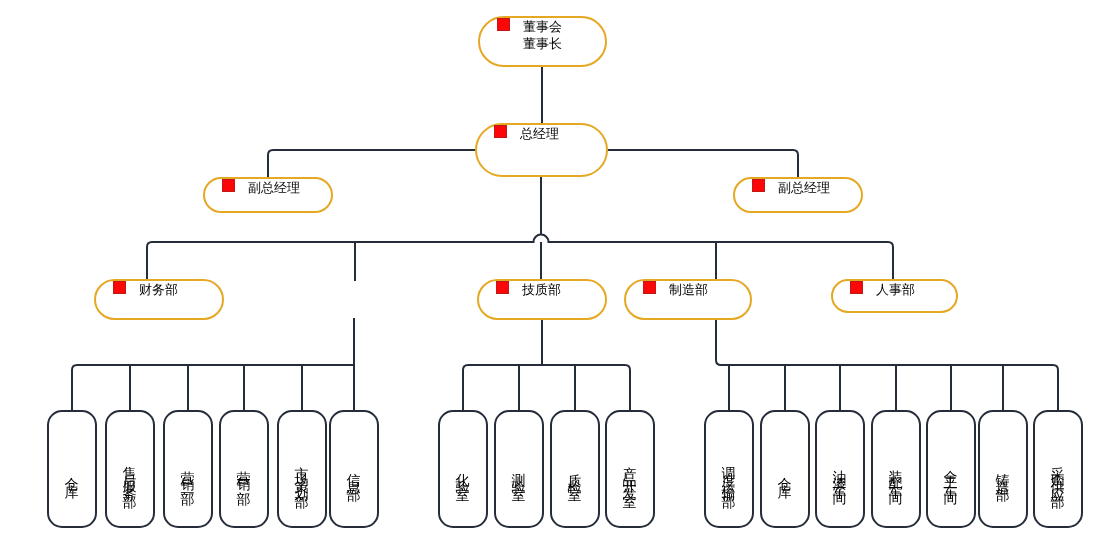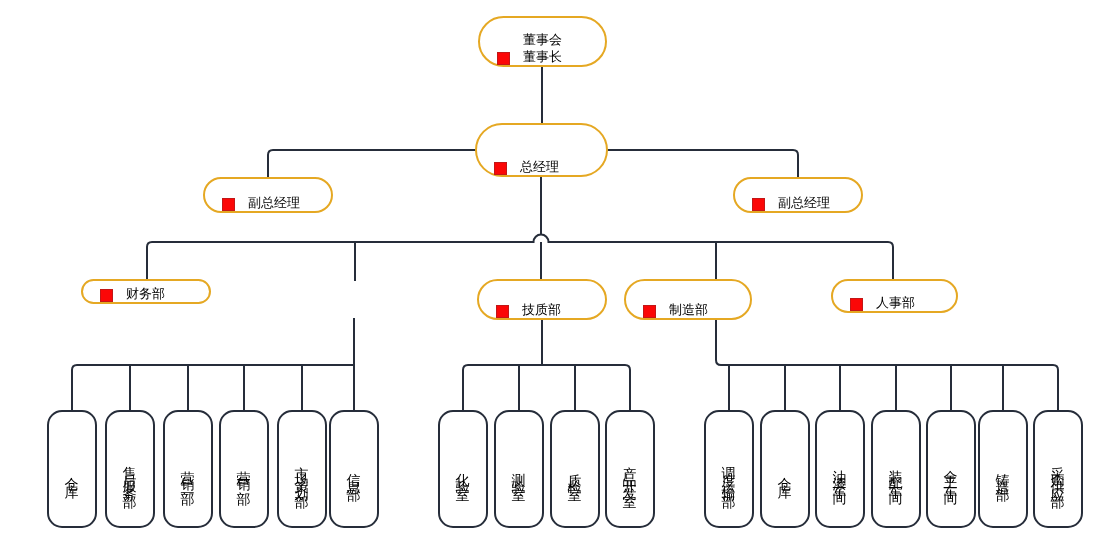--- a/index.html
+++ b/index.html
@@ -11,21 +11,21 @@
   }
   html,body{margin:0;padding:0;background:#fff;}
   .canvas{
     position:relative;width:1106px;height:559px;background:#fff;overflow:hidden;
     font-family:"Liberation Sans",sans-serif;color:var(--text);
   }
   .wires{position:absolute;left:0;top:0;}
   .wires path{stroke:var(--line);stroke-width:2;fill:none;}
   .wires path.mask{fill:#fff;stroke:none;}
   .pill{
-    position:absolute;display:flex;align-items:flex-end;box-sizing:border-box;
+    position:absolute;display:flex;align-items:flex-start;box-sizing:border-box;
     background:#fff;border:2px solid var(--gold);border-radius:999px;
     padding-left:17px;gap:13px;font-size:13px;line-height:17px;white-space:pre-line;
   }
   .sq{
     display:inline-block;width:13px;height:13px;flex:0 0 13px;
     background:var(--red);border:1px solid var(--red-border);box-sizing:border-box;
   }
   .vbox{
     position:absolute;box-sizing:border-box;background:#fff;
     border:2px solid var(--line);border-radius:15px;
@@ -80,21 +80,21 @@
   </div>
   <div class="pill" style="left:203px;top:177px;width:130px;height:36px">
     <span class="sq"></span>
     <span>副总经理</span>
   </div>
   <div class="pill" style="left:733px;top:177px;width:130px;height:36px">
     <span class="sq"></span>
     <span>副总经理</span>
   </div>
 
-  <div class="pill" style="left:81px;top:279px;width:130px;height:25px">
+  <div class="pill" style="left:94px;top:279px;width:130px;height:41px">
     <span class="sq"></span>
     <span>财务部</span>
   </div>
   <div class="pill" style="left:477px;top:279px;width:130px;height:41px">
     <span class="sq"></span>
     <span>技质部</span>
   </div>
   <div class="pill" style="left:624px;top:279px;width:128px;height:41px">
     <span class="sq"></span>
     <span>制造部</span>

